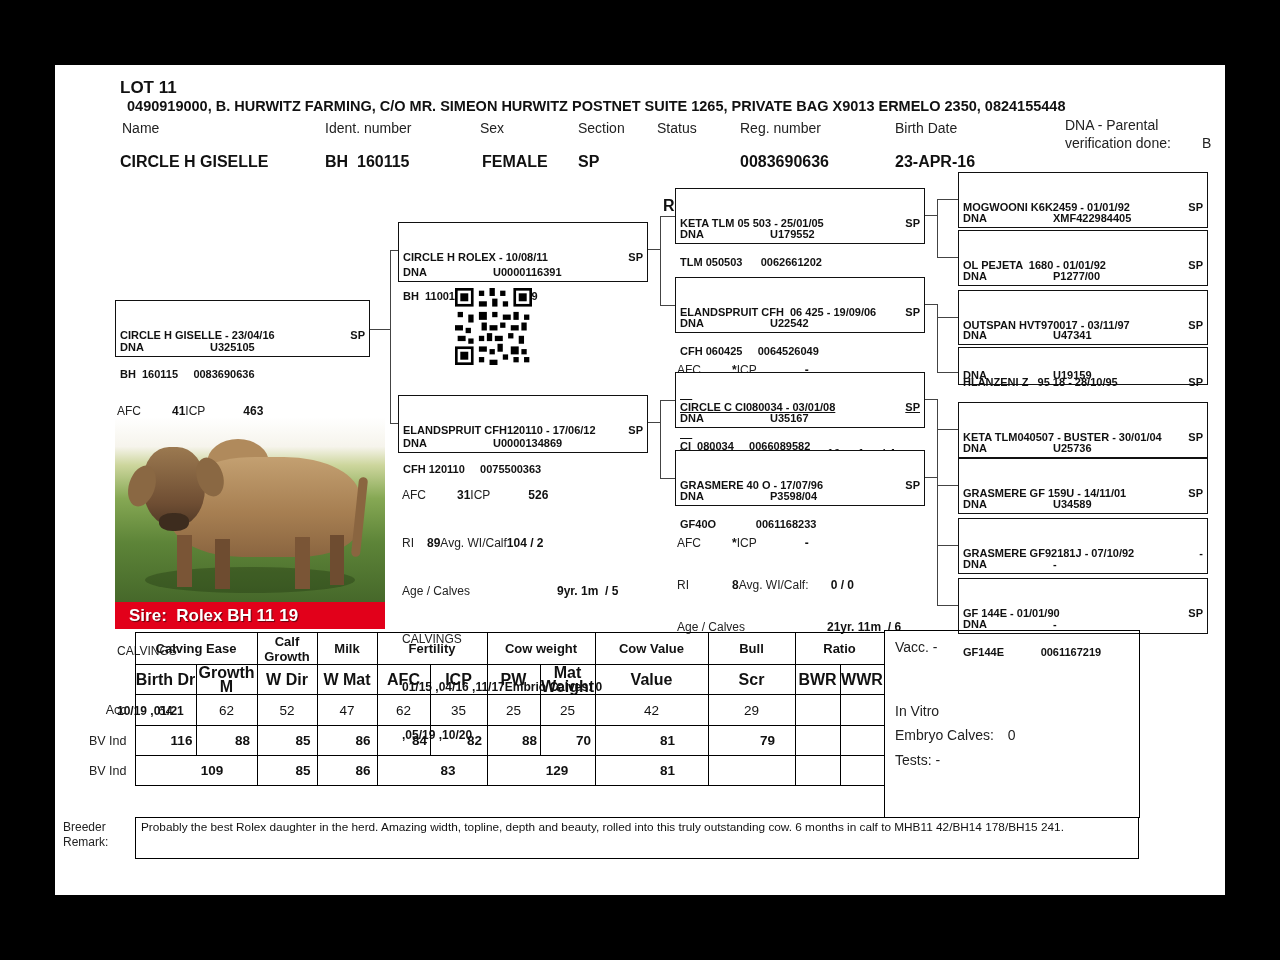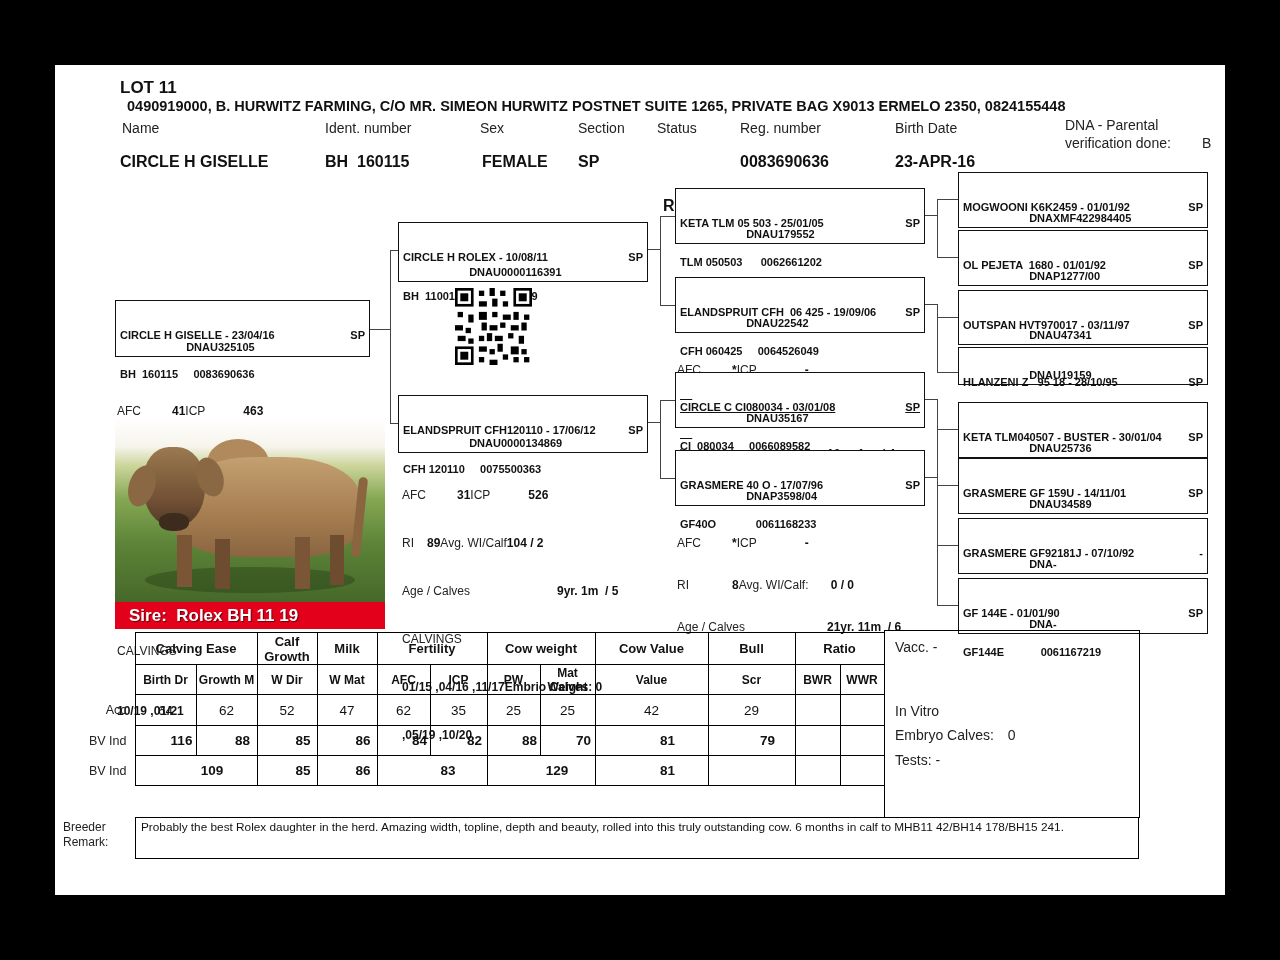--- a/index.html
+++ b/index.html
@@ -11,41 +11,41 @@
   
   .lot{font-size:17px;font-weight:bold;}
   .owner{font-size:14.5px;font-weight:bold;}
   .flabel{font-size:14px;color:#222;}
   .fvalue{font-size:16px;font-weight:bold;}
   
   .pbox{position:absolute;background:#fff;border:1px solid #111;box-sizing:border-box;
         font-size:11px;font-weight:bold;line-height:13px;padding:2px 4px;white-space:pre;}
   .pb-top{display:flex;justify-content:space-between;}
   .pb-dna{position:absolute;left:4px;right:4px;bottom:2px;display:flex;}
-  .pb-dnal{width:90px;text-align:right;}
+  .pb-dnal{width:90px;}
   
   .hl{position:absolute;border-top:1.5px solid #444;height:0;}
   .vl{position:absolute;border-left:1.5px solid #444;width:0;}
   
   .stats{position:absolute;font-size:12px;line-height:16px;color:#222;white-space:pre;}
   .stats .r{display:block;}
   .stats span{display:inline-block;vertical-align:top;}
   .stats b{color:#111;}
   
   .photo{position:absolute;overflow:hidden;
          background:linear-gradient(180deg,#ffffff 0%,#f6f4ec 16%,#cdd69d 26%,#86a854 44%,#5d8438 68%,#46682a 100%);}
   .photo div{position:absolute;}
   .banner{position:absolute;background:#e2001a;color:#fff;font-weight:bold;font-size:17px;
           line-height:27px;padding-left:14px;text-shadow:1px 1px 1px rgba(0,0,0,.55);white-space:pre;}
   
   .tbl{position:absolute;border-collapse:collapse;table-layout:fixed;background:transparent;}
   .tbl td{border:1px solid #000;text-align:center;font-size:13.5px;padding:0;overflow:hidden;}
   .tbl td.nob{border:none;text-align:right;padding-right:8px;font-size:12.5px;color:#222;}
   .tbl .gh{font-weight:bold;font-size:13px;line-height:15px;}
-  .tbl .ch{font-weight:bold;font-size:12px;line-height:14px;margin-top:36px;}
+  .tbl .ch{font-weight:bold;font-size:16px;line-height:14px;margin-top:36px;}
   .tbl .bold{font-weight:bold;padding-left:32px;}
   .panel{position:absolute;border:1px solid #000;box-sizing:border-box;font-size:14px;color:#222;}
   .panel div{position:absolute;left:10px;white-space:pre;}
   .remarkbox{position:absolute;border:1px solid #000;box-sizing:border-box;font-size:11.8px;
              line-height:15px;padding:2px 5px;color:#111;}
   .remarklbl{position:absolute;font-size:12px;color:#222;line-height:15px;}
   .qr{position:absolute;}
 </style>
 </head>
 <body>

